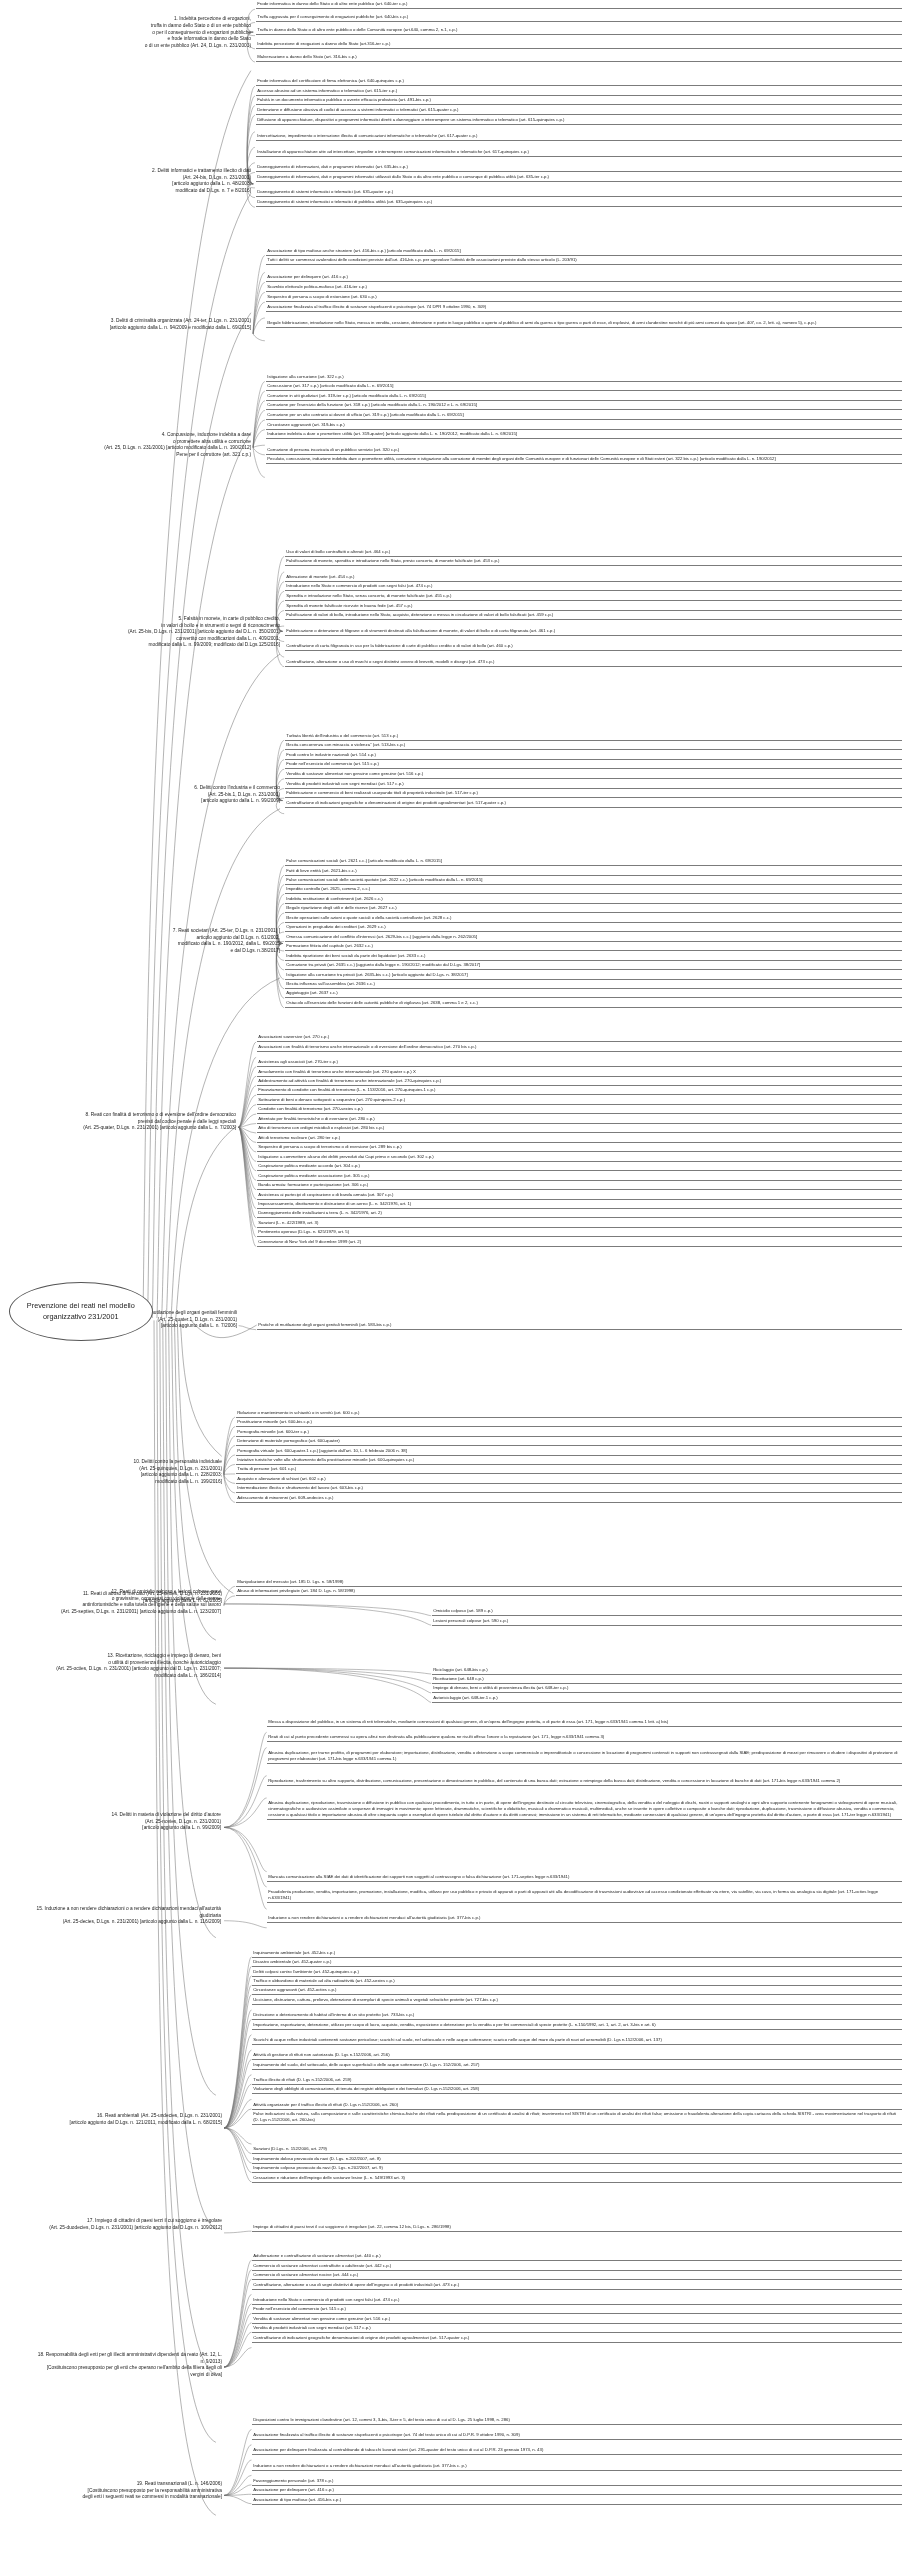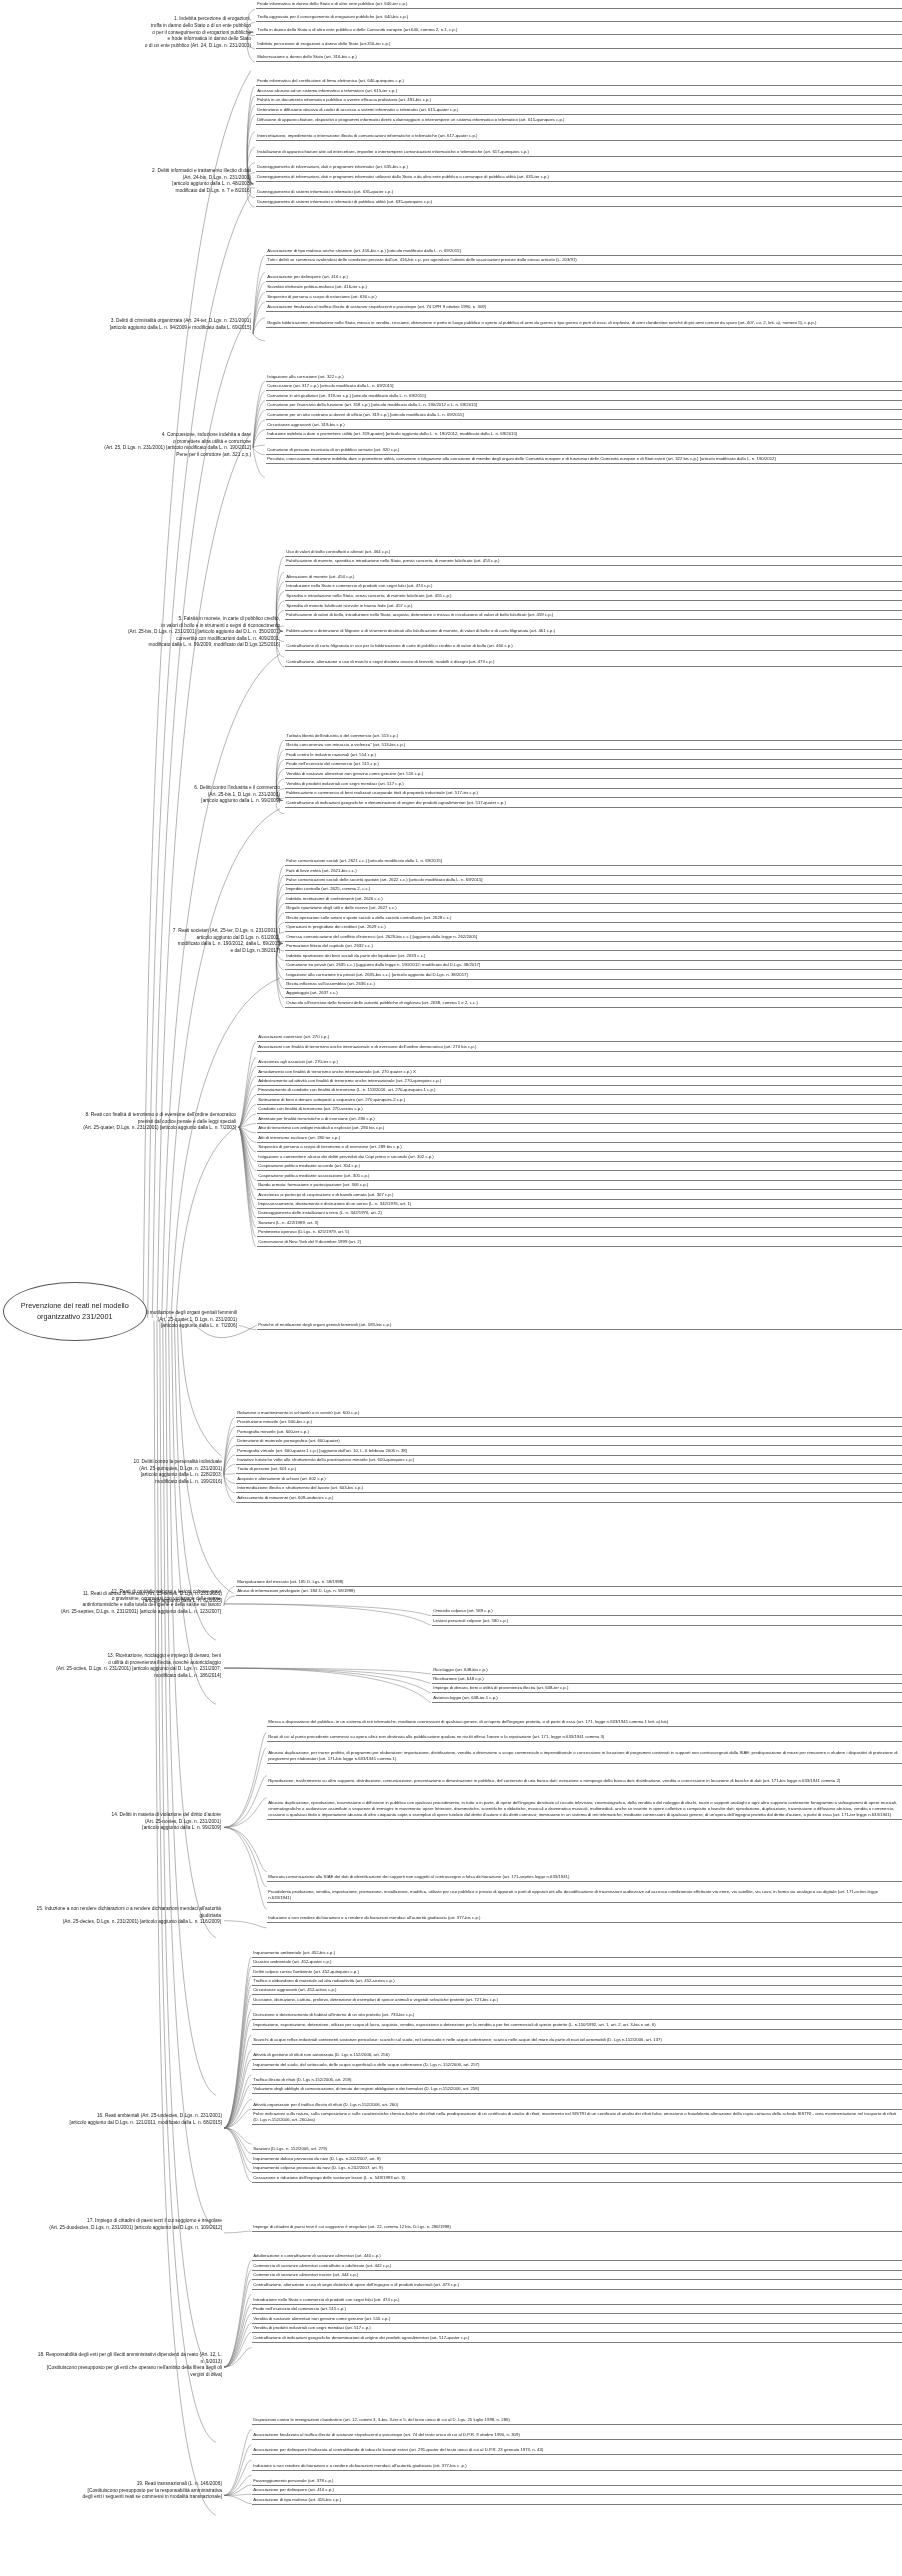--- a/index.html
+++ b/index.html
@@ -232,21 +232,21 @@
         <path d="M384,4276 C410,4276 418,4163 431,4163"></path>
         <path d="M384,4276 C410,4276 418,4189.2 431,4189.2"></path>
         <path d="M384,4276 C410,4276 418,4215.4 431,4215.4"></path>
         <path d="M384,4276 C410,4276 418,4241.599999999999 431,4241.599999999999"></path>
         <path d="M384,4276 C410,4276 418,4257.799999999999 431,4257.799999999999"></path>
         <path d="M384,4276 C410,4276 418,4273.999999999999 431,4273.999999999999"></path>
         <path d="M384,4276 C410,4276 418,4290.199999999999 431,4290.199999999999"></path>
       </g>
     </svg>
 
-  <div class="root" style="left:3px;top:1282px;width:130px;height:50px;">Prevenzione dei reati
+  <div class="root" style="left:9px;top:1282px;width:130px;height:50px;">Prevenzione dei reati
 nel modello organizzativo 231/2001</div>
 
   <div id="branches">
       <div class="branch" style="left: 93px; top: 16.3px; width: 158px;">1. Indebita percezione di erogazioni,
 truffa in danno dello Stato o di un ente pubblico
 o per il conseguimento di erogazioni pubbliche
 e frode informatica in danno dello Stato
 o di un ente pubblico (Art. 24, D.Lgs. n. 231/2001)</div>
       <div class="leaf" style="left: 256px; top: 1.2px; width: 644px;">Frode informatica in danno dello Stato o di altro ente pubblico (art. 640-ter c.p.)</div>
       <div class="leaf" style="left: 256px; top: 14.3px; width: 644px;">Truffa aggravata per il conseguimento di erogazioni pubbliche (art. 640-bis c.p.)</div>

